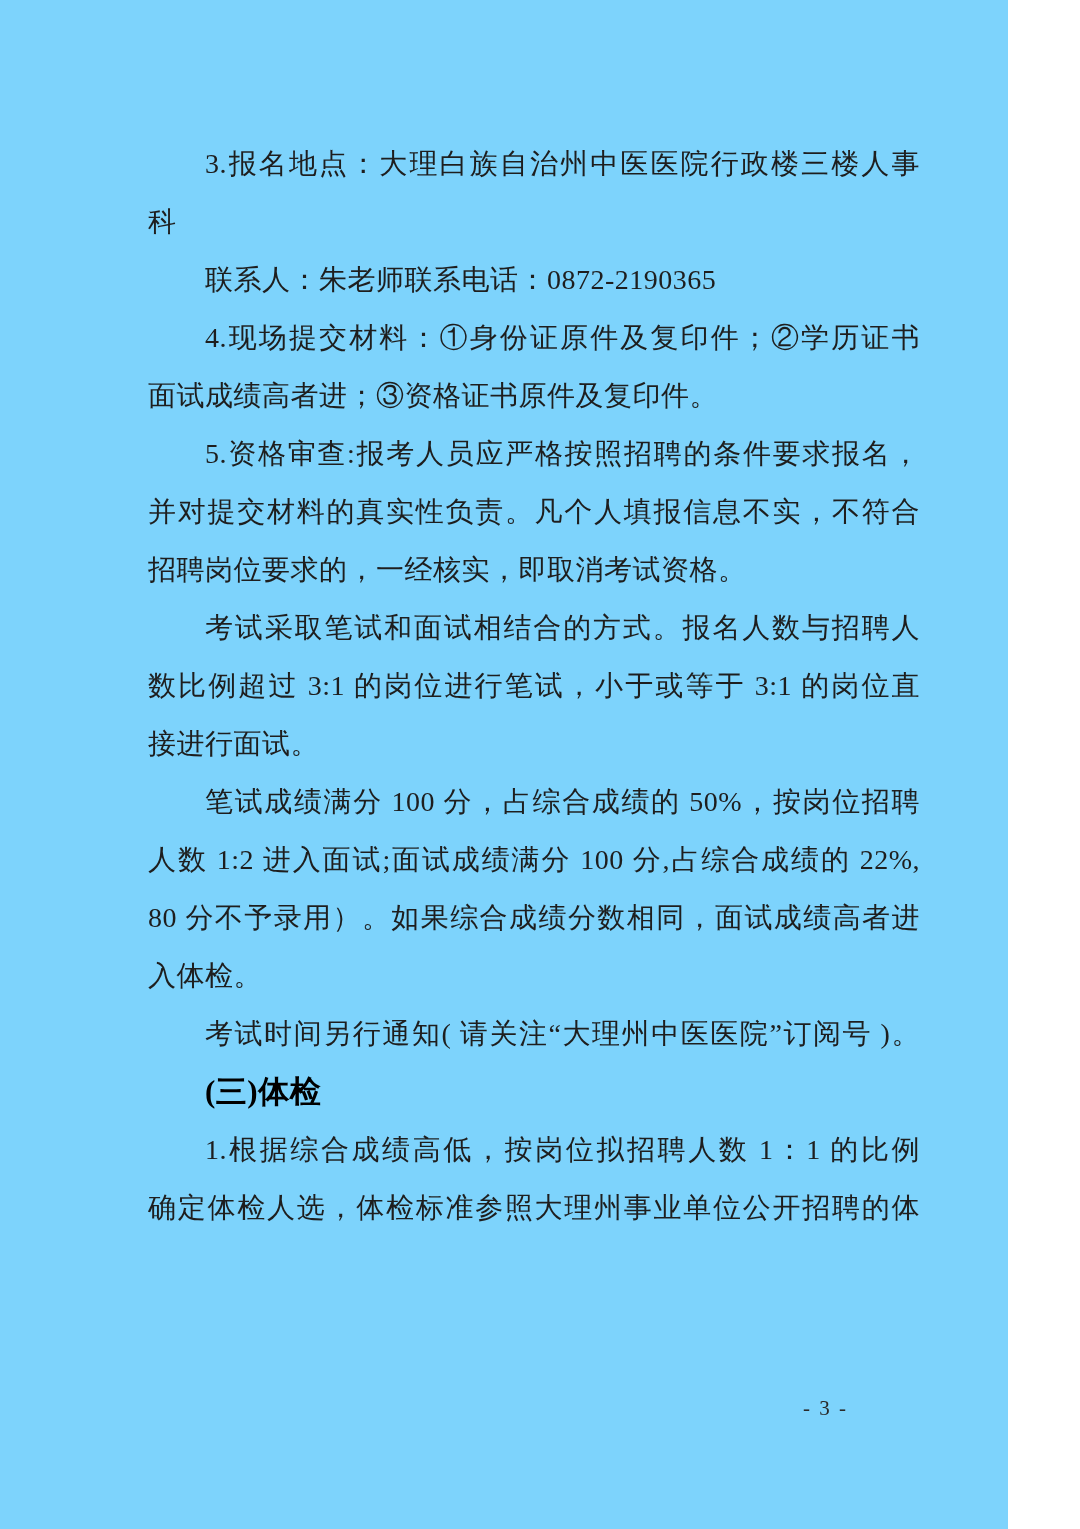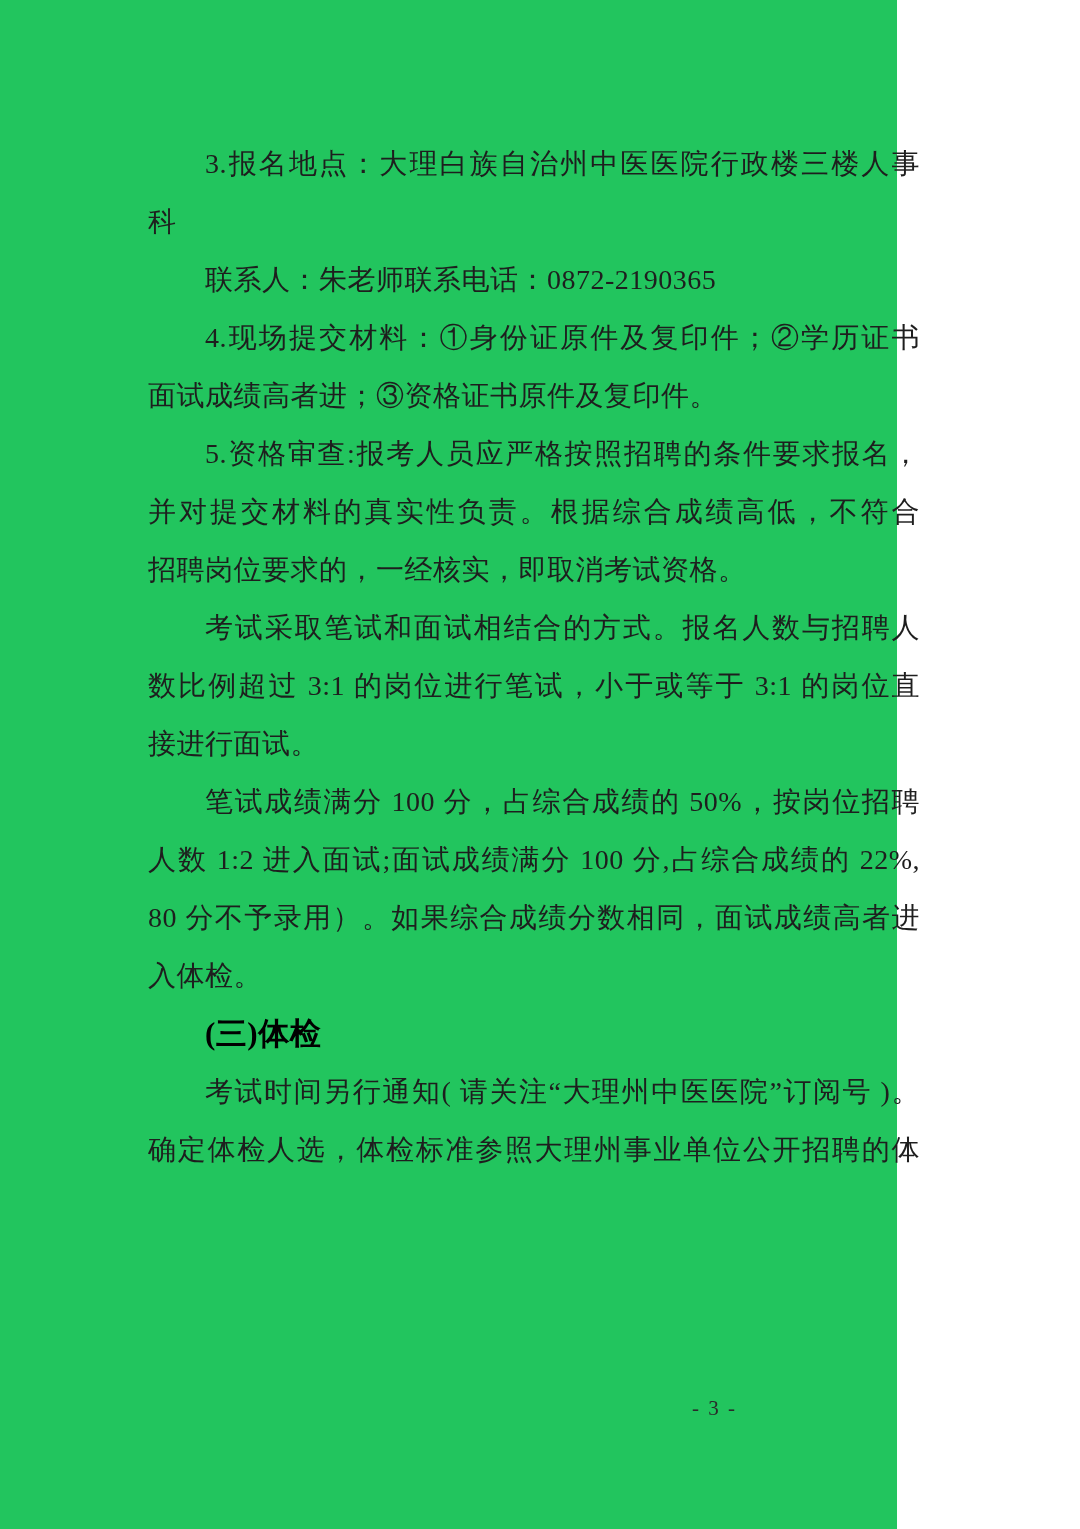--- a/index.html
+++ b/index.html
@@ -11,23 +11,23 @@
     width: 1080px;
     height: 1529px;
     position: relative;
     overflow: hidden;
     font-family: "Liberation Serif", "DejaVu Serif", serif;
     color: #1e1e1e;
   }
   .page {
     position: absolute;
     top: 0; left: 0;
-    width: 897px;
+    width: 1008px;
     height: 1529px;
-    background: #22c55e;
+    background: #7dd3fc;
     text-decoration: underline;
   }
   .doc-body {
     position: absolute;
     top: 135px;
     left: 148px;
     width: 772px;
   }
   .ln {
     font-size: 28px;
@@ -66,28 +66,29 @@
 <body>
 
 <div class="page">
   <div class="doc-body">
     <div class="ln indent full">3.报名地点：大理白族自治州中医医院行政楼三楼人事</div>
     <div class="ln">科</div>
     <div class="ln indent">联系人：朱老师联系电话：0872-2190365</div>
     <div class="ln indent full">4.现场提交材料：①身份证原件及复印件；②学历证书</div>
     <div class="ln">面试成绩高者进；③资格证书原件及复印件。</div>
     <div class="ln indent full">5.资格审查:报考人员应严格按照招聘的条件要求报名，</div>
-    <div class="ln full">并对提交材料的真实性负责。根据综合成绩高低，不符合</div>
+    <div class="ln full">并对提交材料的真实性负责。凡个人填报信息不实，不符合</div>
     <div class="ln">招聘岗位要求的，一经核实，即取消考试资格。</div>
     <div class="ln indent full">考试采取笔试和面试相结合的方式。报名人数与招聘人</div>
     <div class="ln full">数比例超过 3:1 的岗位进行笔试，小于或等于 3:1 的岗位直</div>
     <div class="ln">接进行面试。</div>
     <div class="ln indent full">笔试成绩满分 100 分，占综合成绩的 50%，按岗位招聘</div>
     <div class="ln full">人数 1:2 进入面试;面试成绩满分 100 分,占综合成绩的 22%,</div>
     <div class="ln full">80 分不予录用）。如果综合成绩分数相同，面试成绩高者进</div>
     <div class="ln">入体检。</div>
+    <div class="ln indent full">考试时间另行通知( 请关注“大理州中医医院”订阅号 )。</div>
     <div class="ln indent heading">(三)体检</div>
-    <div class="ln indent full">考试时间另行通知( 请关注“大理州中医医院”订阅号 )。</div>
+    <div class="ln indent full">1.根据综合成绩高低，按岗位拟招聘人数 1：1 的比例</div>
     <div class="ln full">确定体检人选，体检标准参照大理州事业单位公开招聘的体</div>
   </div>
 
   <div class="page-number">- 3 -</div>
 </div>
 
 </body></html>

